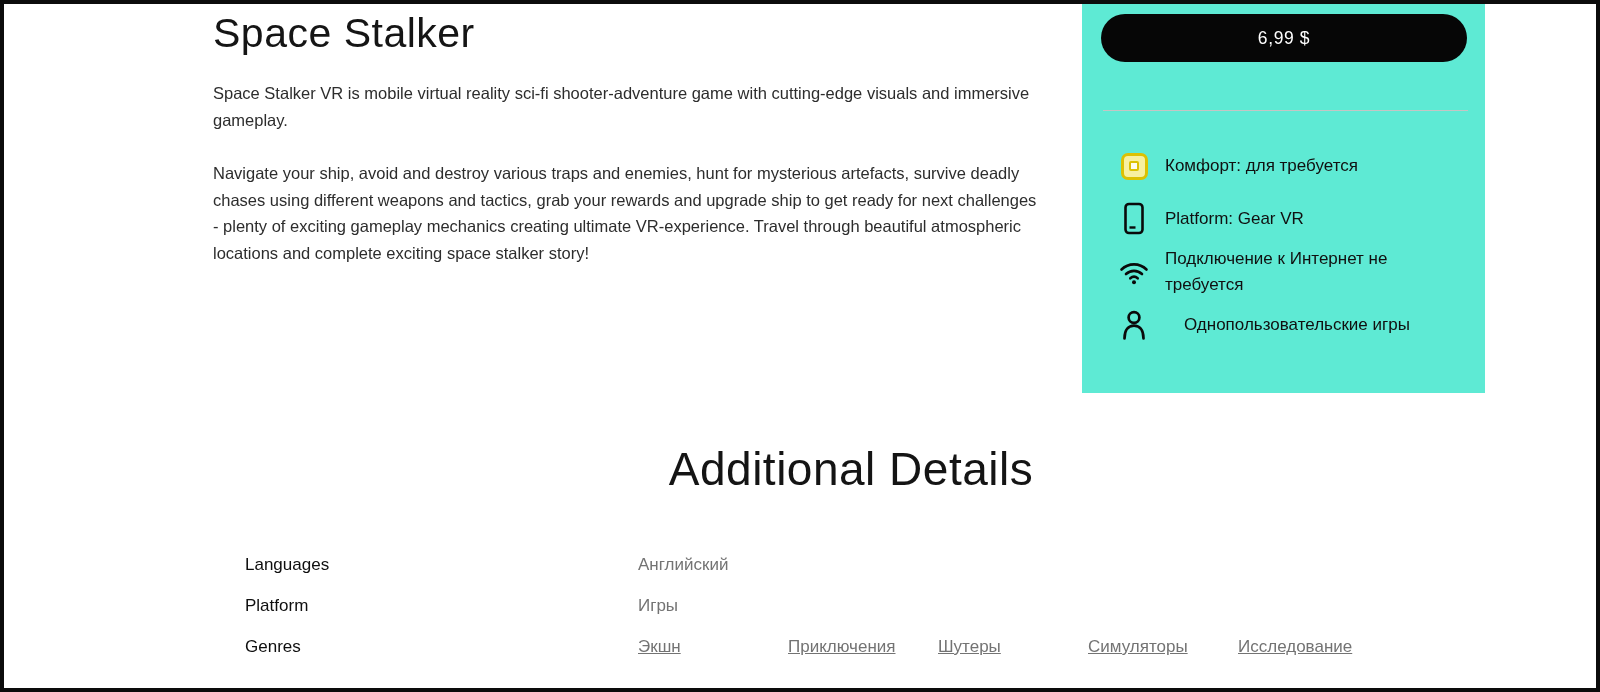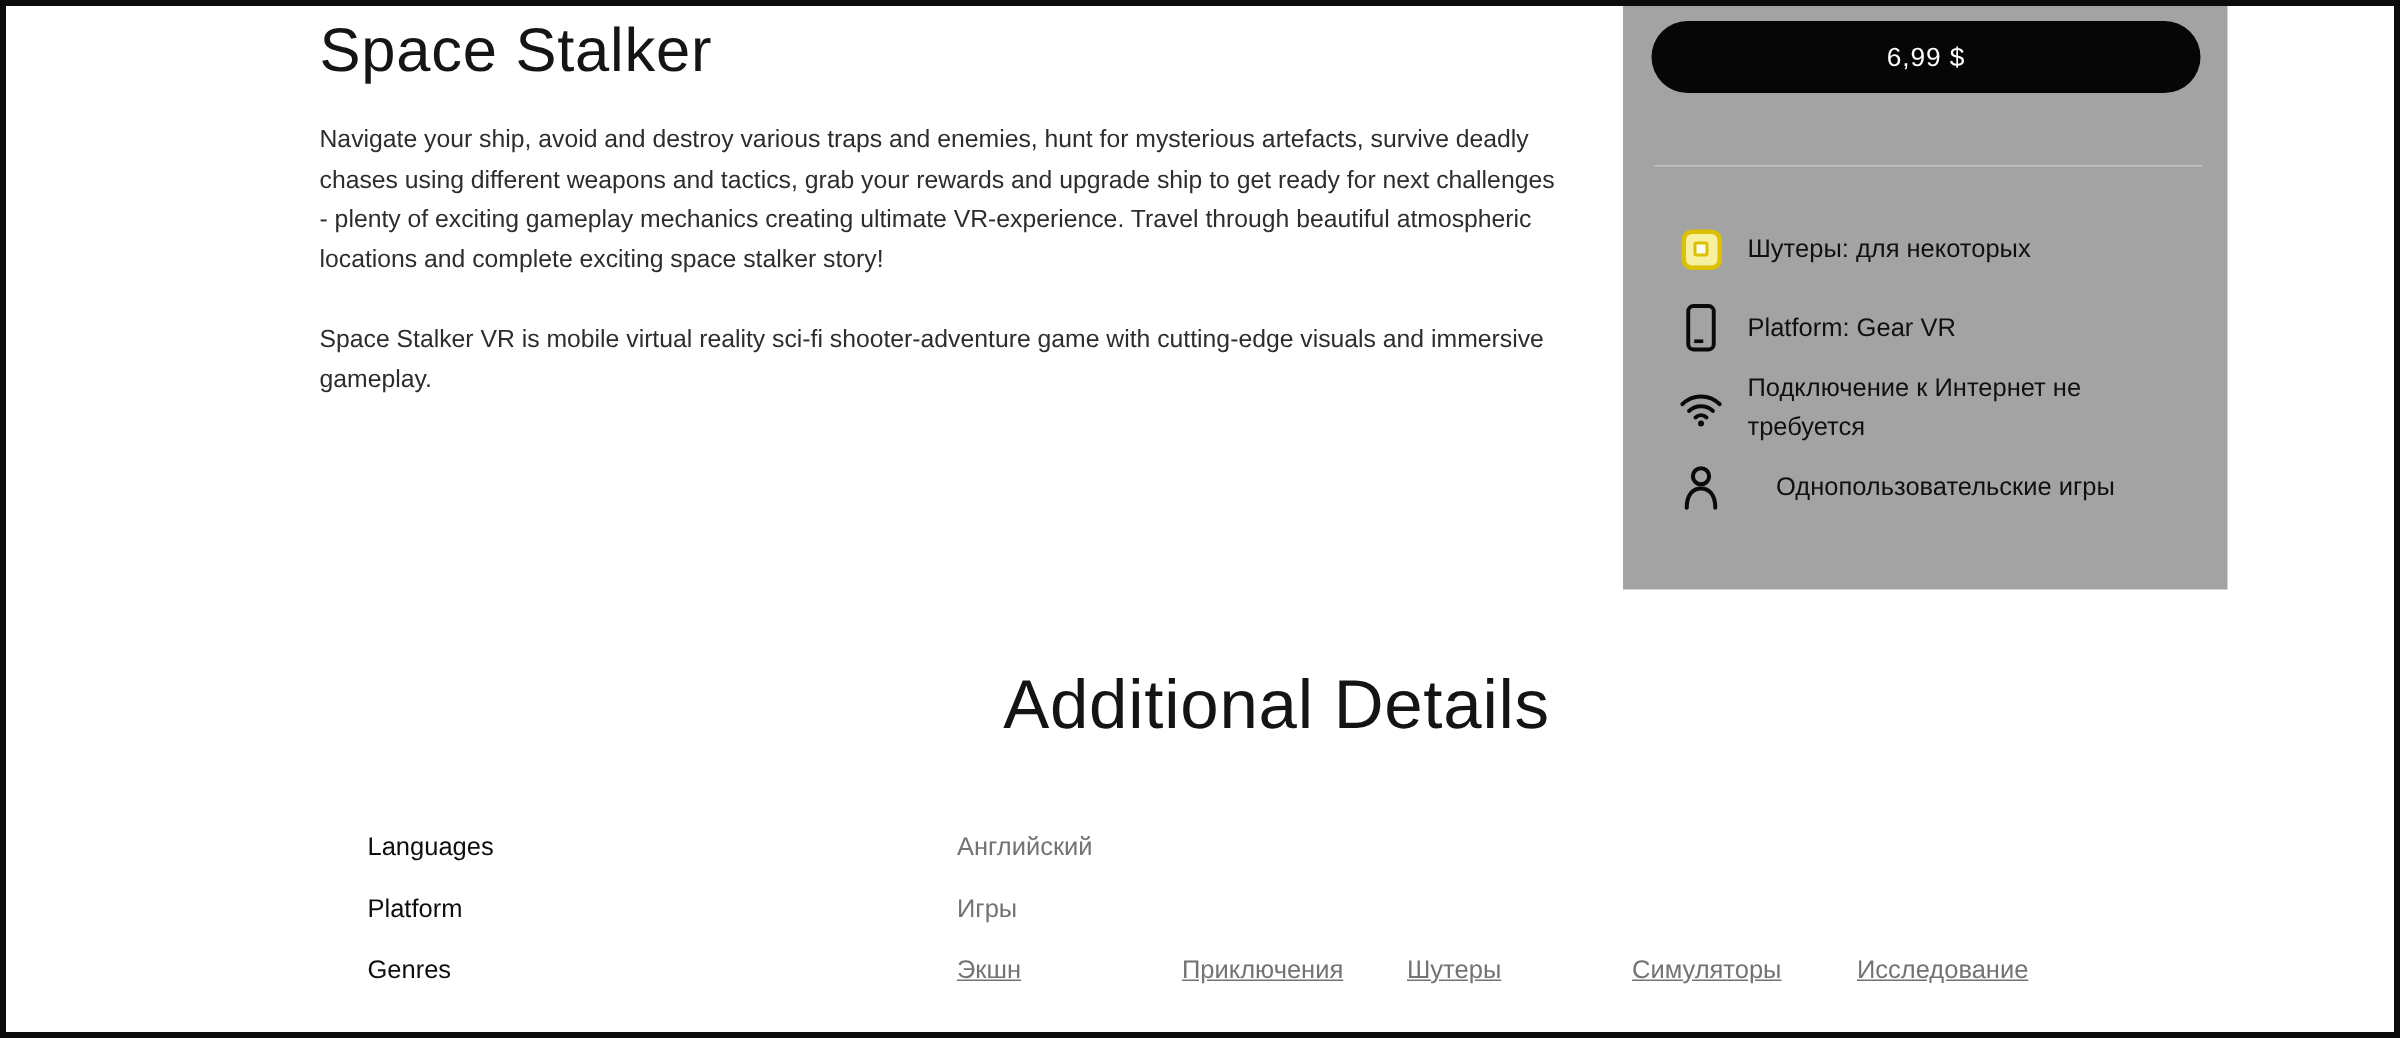--- a/index.html
+++ b/index.html
@@ -25,21 +25,21 @@
   }
   .description {
     position: absolute; left: 209px; top: 76px; width: 828px;
     font-size: 16.5px; line-height: 26.5px; color: #2d2d2d;
   }
   .description p + p { margin-top: 27px; }
 
   
   .panel {
     position: absolute; left: 1078px; top: 0; width: 403px; height: 389px;
-    background: #a3a3a3;
+    background: #5eead4;
   }
   .price-btn {
     position: absolute; left: 19px; top: 10px; width: 366px; height: 48px;
     background: #060606; color: #ffffff;
     border: none; border-radius: 24px;
     font-family: "Liberation Sans", sans-serif;
     font-size: 17.5px; letter-spacing: 0.6px;
     display: flex; align-items: center; justify-content: center;
     cursor: pointer;
   }
@@ -107,37 +107,37 @@
   svg { display: block; }
 </style>
 </head>
 <body>
 
 <div class="page">
 
   <h1 class="title">Space Stalker</h1>
 
   <div class="description">
+    <p>Space Stalker VR is mobile virtual reality sci-fi shooter-adventure game with cutting-edge visuals and immersive gameplay.</p>
     <p>Navigate your ship, avoid and destroy various traps and enemies, hunt for mysterious artefacts, survive deadly chases using different weapons and tactics, grab your rewards and upgrade ship to get ready for next challenges - plenty of exciting gameplay mechanics creating ultimate VR-experience. Travel through beautiful atmospheric locations and complete exciting space stalker story!</p>
-    <p>Space Stalker VR is mobile virtual reality sci-fi shooter-adventure game with cutting-edge visuals and immersive gameplay.</p>
   </div>
 
   <aside class="panel">
 
     <button class="price-btn">6,99 $</button>
 
     <div class="panel-divider"></div>
 
     <div class="info-row row-comfort">
       <span class="info-icon">
         <span class="comfort-outer">
             <span class="comfort-inner"></span>
           </span>
       </span>
-      <span class="info-label">Шутеры: для некоторых</span>
+      <span class="info-label">Комфорт: для требуется</span>
     </div>
 
     <div class="info-row row-platform">
       <span class="info-icon">
         <svg width="24" height="34" viewBox="0 0 24 34">
           <rect x="3.5" y="2" width="17" height="29" rx="3.5" fill="none" stroke="#0a0a0a" stroke-width="2.6"></rect>
           <line x1="7.5" y1="25.5" x2="13.5" y2="25.5" stroke="#0a0a0a" stroke-width="2.4"></line>
         </svg>
       </span>
       <span class="info-label">Platform: Gear VR</span>

